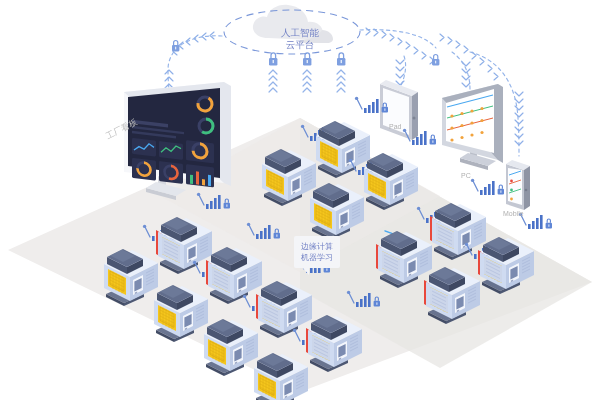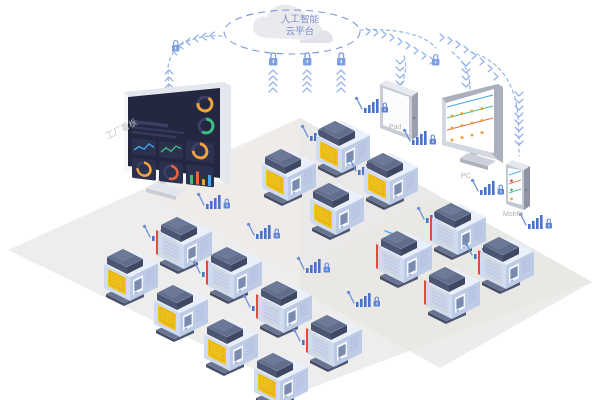--- a/index.html
+++ b/index.html
@@ -495,25 +495,29 @@
           <path d="M -22 5 L -8 12"></path>
             <path d="M -22 8.5 L -8 15.5"></path>
           <path d="M -22 12 L -8 19"></path>
             <path d="M -22 15.5 L -8 22.5"></path>
         </g>
         <use href="#sig" x="24" y="-28"></use>
       </g>
     </g>
   </svg>
 
-  <div class="cloudtext" style="left:270px;top:13px;width:60px;">
+  <div class="cloudtext" style="left:270px;top:27px;width:60px;">
     <div>人工智能</div>
     <div>云平台</div>
   </div>
 
   <div class="factlbl" style="left:104px;top:132px;">工厂看板</div>
 
+  <div class="edgebox" style="left:294px;top:236px;">
+    <div>边缘计算</div>
+    <div>机器学习</div>
+  </div>
 
   <div class="screenlbl" style="left:389px;top:123px;">Pad</div>
   <div class="screenlbl" style="left:461px;top:172px;">PC</div>
   <div class="screenlbl" style="left:503px;top:210px;">Mobile</div>
 
 </div>
 
 </body></html>

